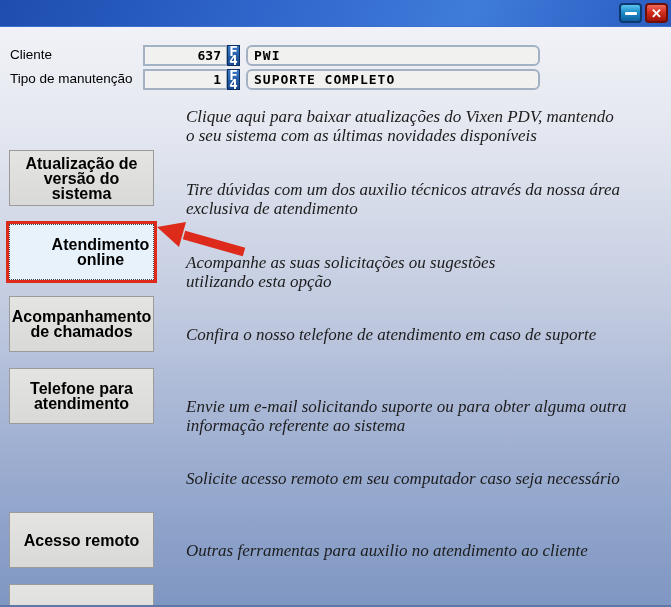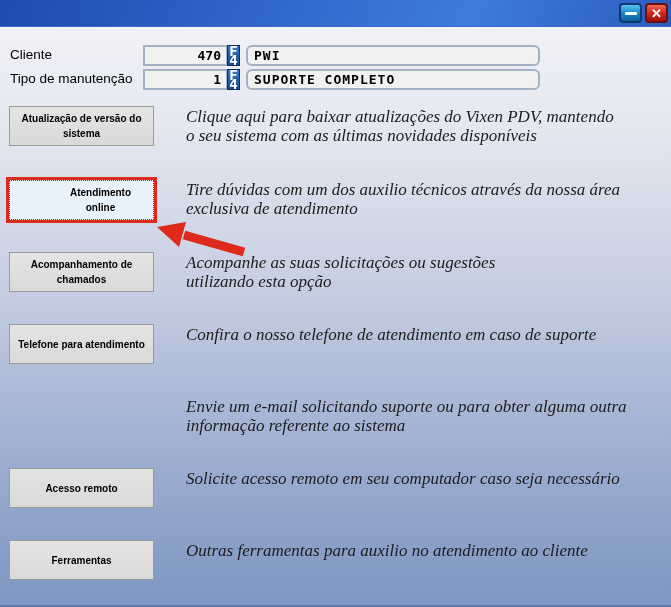--- a/index.html
+++ b/index.html
@@ -63,26 +63,26 @@
     position:absolute; left:227px; width:13px; height:21px; box-sizing:border-box;
     background:linear-gradient(180deg,#3a78c4,#16498e); border:1px solid #0a2f60;
     color:#fff; font-family:"DejaVu Sans Mono", monospace; font-weight:bold;
     font-size:14px; line-height:9px; text-align:center;
     width:13px; word-break:break-all; overflow:hidden; padding-top:1px;
     cursor:pointer;
   }
 
   
   .menu-btn {
-    position:absolute; left:9px; width:145px; height:40px; box-sizing:border-box;
+    position:absolute; left:9px; width:145px; height:56px; box-sizing:border-box;
     background:linear-gradient(180deg,#e4e4e2,#d9d9d7);
     border:1px solid #9b9b98;
     display:flex; align-items:center; justify-content:center; text-align:center;
-    font-size:10px; font-weight:bold; color:#000; line-height:15px;
-    padding:0 6px; cursor:pointer;
+    font-size:16px; font-weight:bold; color:#000; line-height:15px;
+    padding:0 6px; cursor:pointer;margin-top:44px;
   }
   .menu-btn.highlighted {
     background:#e7f2fb;
     border:1px dotted #444;
     outline:3px solid #dd2a1a;
     padding-left:44px;
   }
   .desc {
     position:absolute; left:186px; width:500px;
     font-size:17px; font-style:italic; color:#1c1c1c; line-height:19px;
@@ -102,21 +102,21 @@
       <span class="bar"></span>
     </div>
     <div class="winbtn close">
       <span>✕</span>
     </div>
   </div>
 
   <div class="content">
 
     <span class="frm-label" style="top:20px">Cliente</span>
-    <div class="field num" style="top:18px">470</div>
+    <div class="field num" style="top:18px">637</div>
     <div class="f4btn" style="top:18px">F4</div>
     <div class="field txt" style="top:18px">PWI</div>
 
     <span class="frm-label" style="top:44px">Tipo de manutenção</span>
     <div class="field num" style="top:42px">1</div>
     <div class="f4btn" style="top:42px">F4</div>
     <div class="field txt" style="top:42px">SUPORTE COMPLETO</div>
 
     <div class="menu-btn" style="top:79px">Atualização de versão do sistema</div>
     <div class="desc" style="top:80px">Clique aqui para baixar atualizações do Vixen PDV, mantendo

